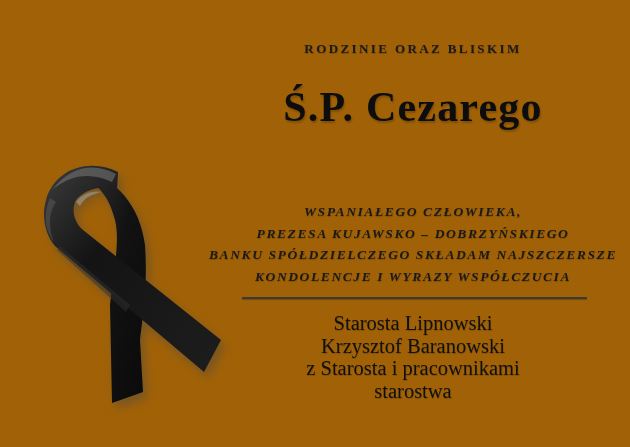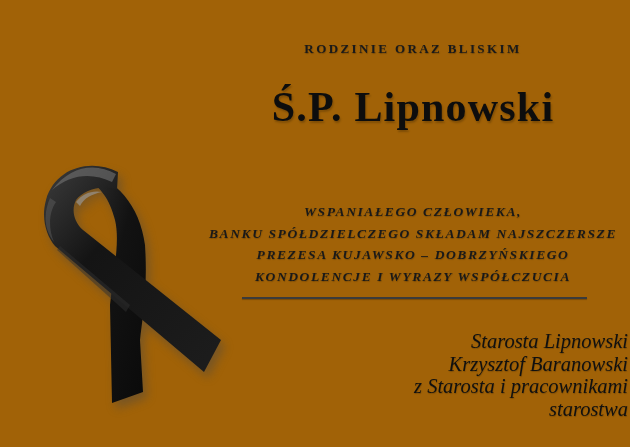--- a/index.html
+++ b/index.html
@@ -68,29 +68,27 @@
     position: absolute;
     top: 297px;
     left: 44px;
     width: 345px;
     height: 2px;
     background: #3b3b3b;
     box-shadow: 0 1px 1px rgba(0,0,0,0.25);
   }
   .signature {
     position: absolute;
-    top: 330px;
+    top: 312px;
     left: 0;
     width: 100%;
-    font-style: italic;
     font-size: 20.5px;
     line-height: 22.5px;
     color: #101010;
     text-shadow: 0.5px 1px 1px rgba(0,0,0,0.2);
-    text-align: right;
   }
 
   
   .ribbon-wrap {
     position: absolute;
     left: 30px;
     top: 150px;
     width: 210px;
     height: 270px;
   }
@@ -144,27 +142,27 @@
       <path d="M 46 52 C 52 44, 62 40, 72 42 C 62 44, 54 48, 50 56 Z" fill="#9a9a9a" opacity="0.65"></path>
       <path d="M 30 96 L 100 155 L 96 162 L 27 100 Z" fill="#2f2f2f" opacity="0.5"></path>
     </svg>
   </div>
 
   <div class="text-column">
 
     <div class="dedication">RODZINIE ORAZ BLISKIM</div>
 
     <div class="title">
-      <div>Ś.P. Lipnowski</div>
+      <div>Ś.P. Cezarego</div>
     </div>
 
     <div class="tribute">
       <div class="tribute-line">WSPANIAŁEGO CZŁOWIEKA,</div>
+      <div class="tribute-line">PREZESA KUJAWSKO – DOBRZYŃSKIEGO</div>
       <div class="tribute-line">BANKU SPÓŁDZIELCZEGO SKŁADAM NAJSZCZERSZE</div>
-      <div class="tribute-line">PREZESA KUJAWSKO – DOBRZYŃSKIEGO</div>
       <div class="tribute-line">KONDOLENCJE I WYRAZY WSPÓŁCZUCIA</div>
     </div>
 
     <div class="divider"></div>
 
     <div class="signature">
       <div>Starosta Lipnowski</div>
       <div>Krzysztof Baranowski</div>
       <div>z Starosta i pracownikami</div>
       <div>starostwa</div>

